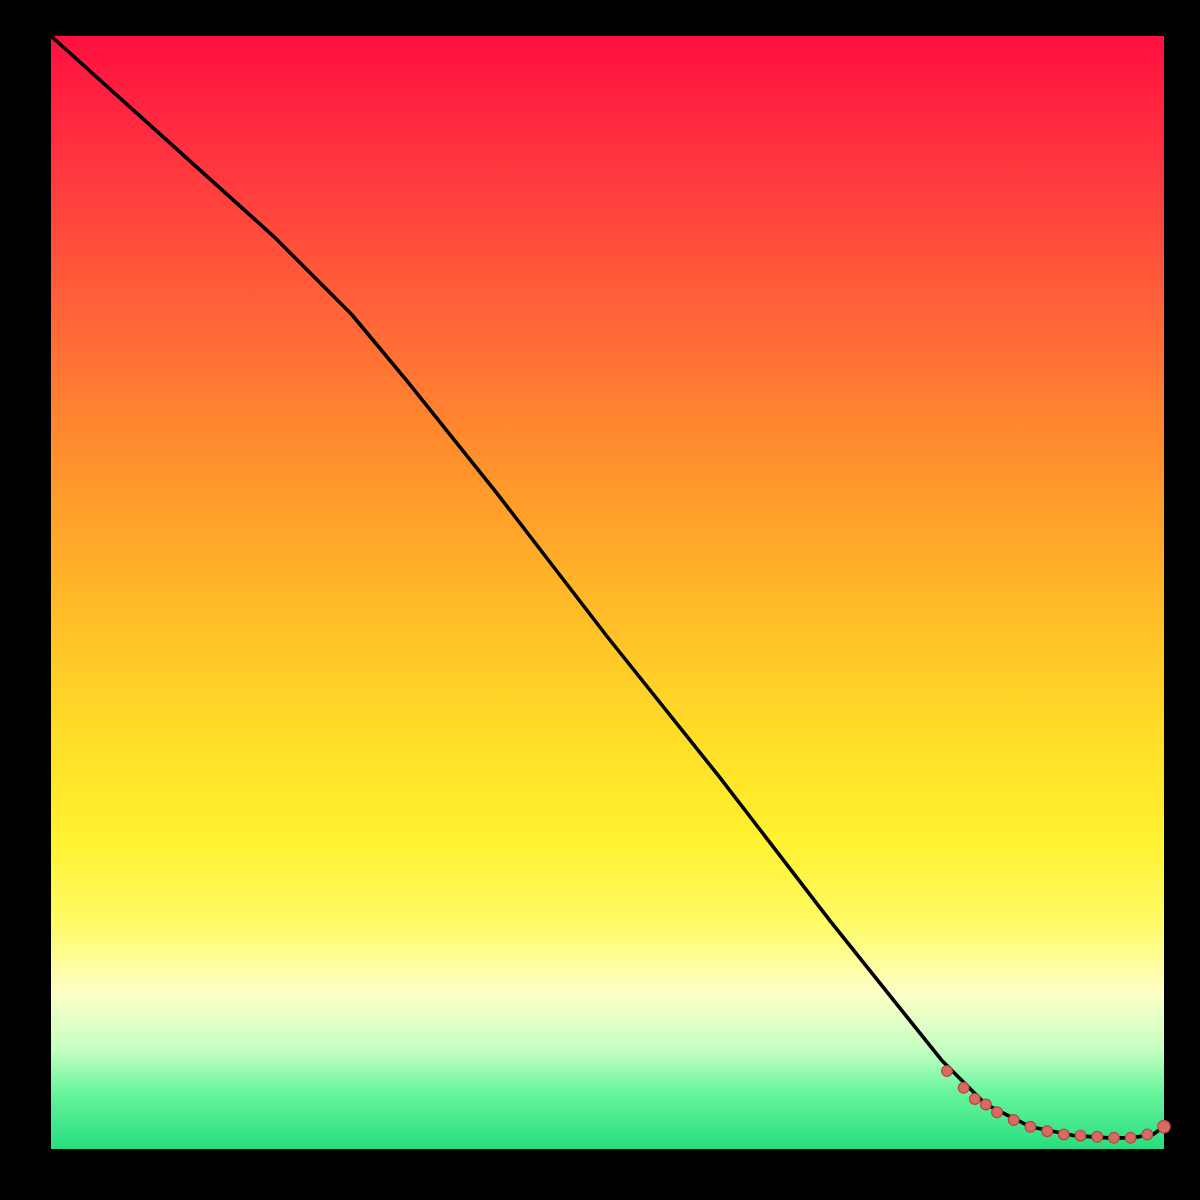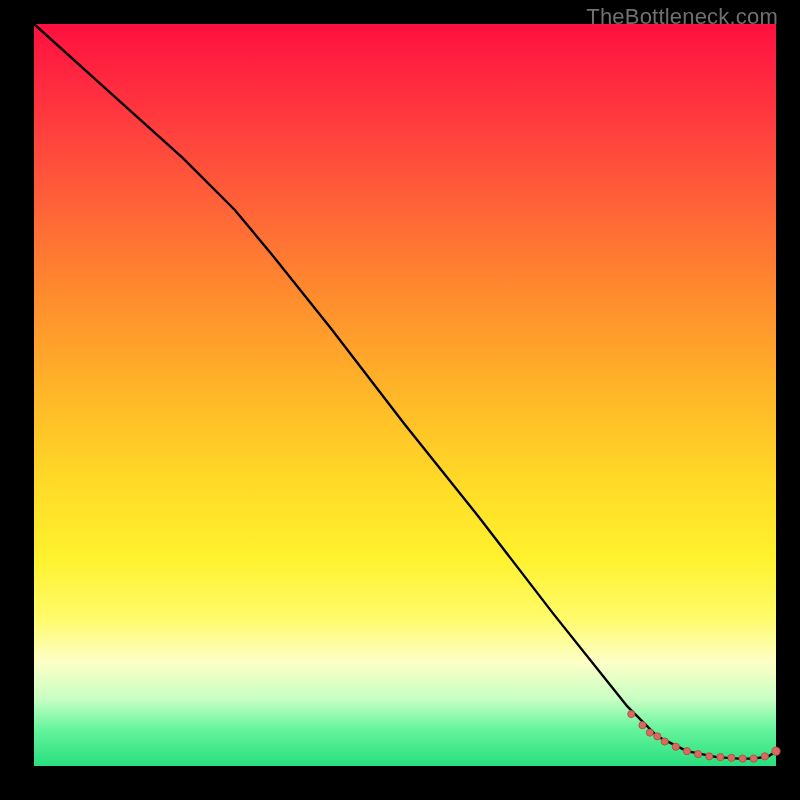--- a/index.html
+++ b/index.html
@@ -57,21 +57,20 @@
     width: 742px;
     height: 742px;
     overflow: visible;
   }
 </style>
 </head>
 <body>
 
 <div class="frame">
   <div class="plot"></div>
-  <div class="watermark">TheBottleneck.com</div>
   <svg class="overlay" viewBox="0 0 742 742">
     <path id="curve-path" fill="none" stroke="#000" stroke-width="2.4" stroke-linecap="round" stroke-linejoin="round" d="M0.00 0.00 L74.20 66.78 L148.40 133.56 L200.34 185.50 L237.44 230.02 L296.80 304.22 L371.00 400.68 L445.20 493.43 L519.40 589.89 L593.60 682.64 L623.28 712.32 L652.96 727.16 L682.64 733.10 L704.90 734.58 L719.74 734.58 L734.58 732.35 L742.00 727.16"></path>
     <g id="markers">
         <circle cx="597.31" cy="690.06" r="3.6" fill="#d86a62" stroke="#b4463f" stroke-width="0.8"></circle>
         <circle cx="608.44" cy="701.19" r="3.6" fill="#d86a62" stroke="#b4463f" stroke-width="0.8"></circle>
         <circle cx="615.86" cy="708.61" r="3.6" fill="#d86a62" stroke="#b4463f" stroke-width="0.8"></circle>
         <circle cx="623.28" cy="712.32" r="3.6" fill="#d86a62" stroke="#b4463f" stroke-width="0.8"></circle>
         <circle cx="630.70" cy="717.51" r="3.6" fill="#d86a62" stroke="#b4463f" stroke-width="0.8"></circle>
         <circle cx="641.83" cy="722.71" r="3.6" fill="#d86a62" stroke="#b4463f" stroke-width="0.8"></circle>
         <circle cx="652.96" cy="727.16" r="3.6" fill="#d86a62" stroke="#b4463f" stroke-width="0.8"></circle>

